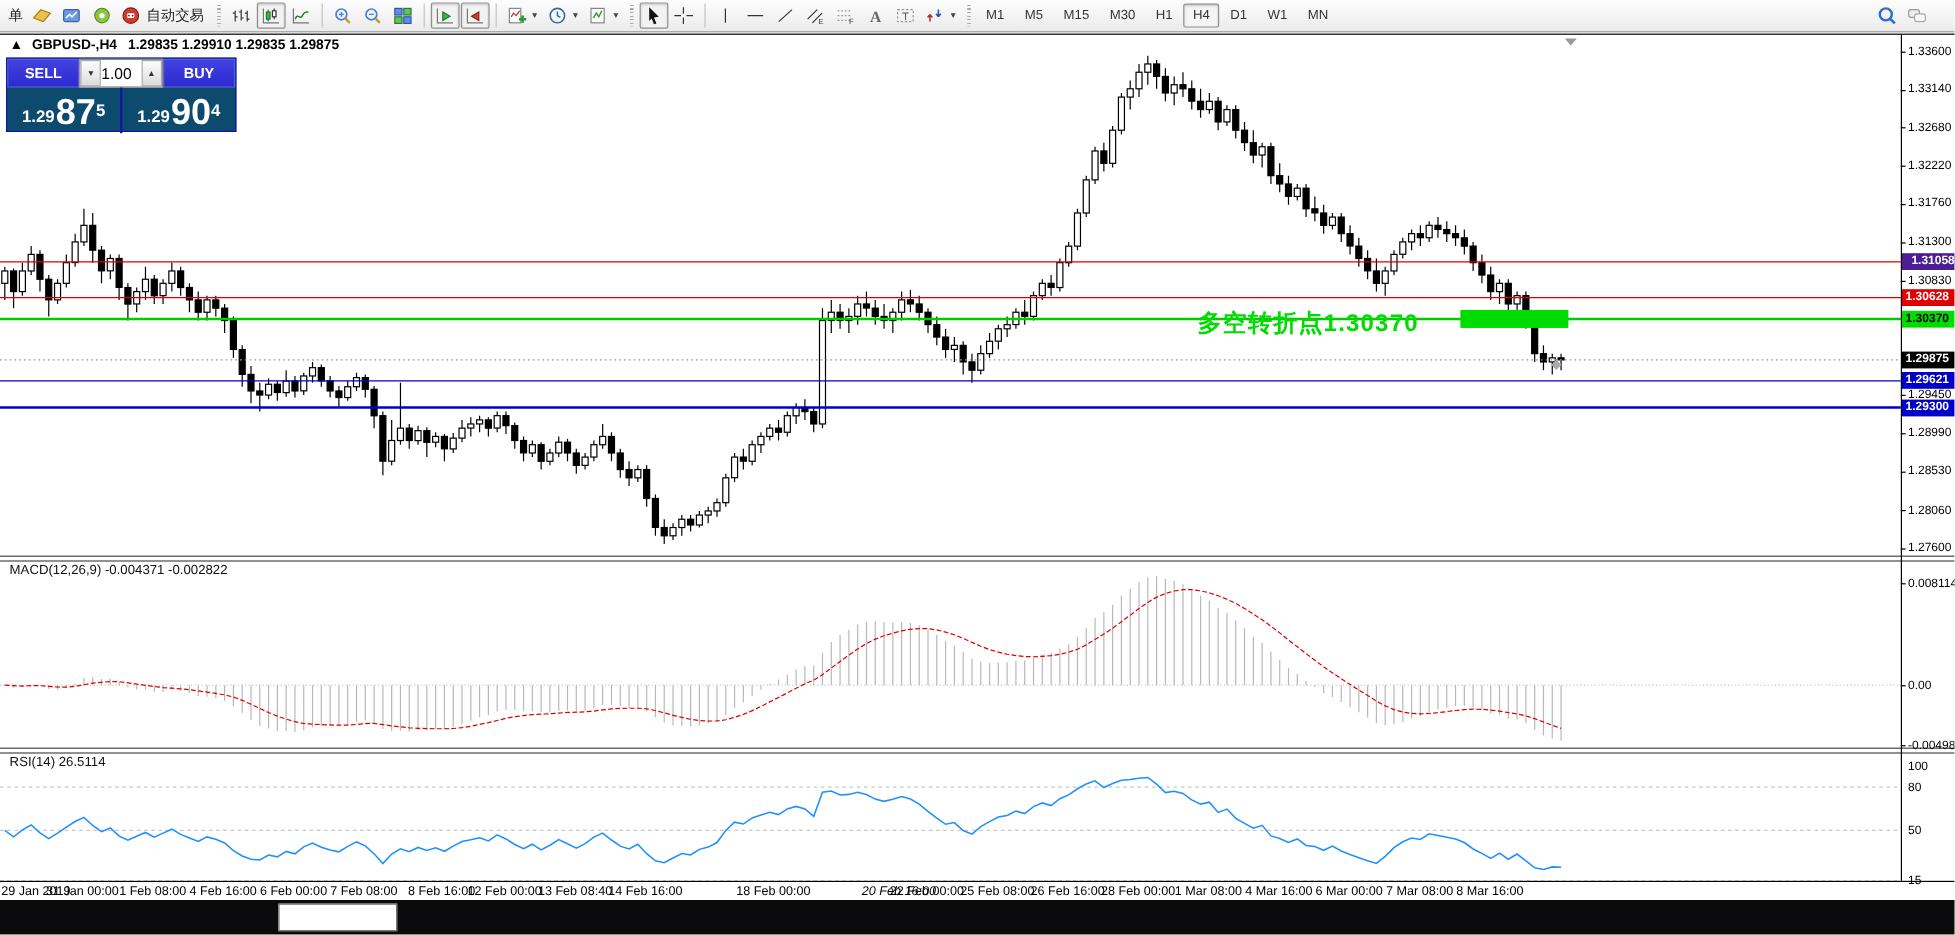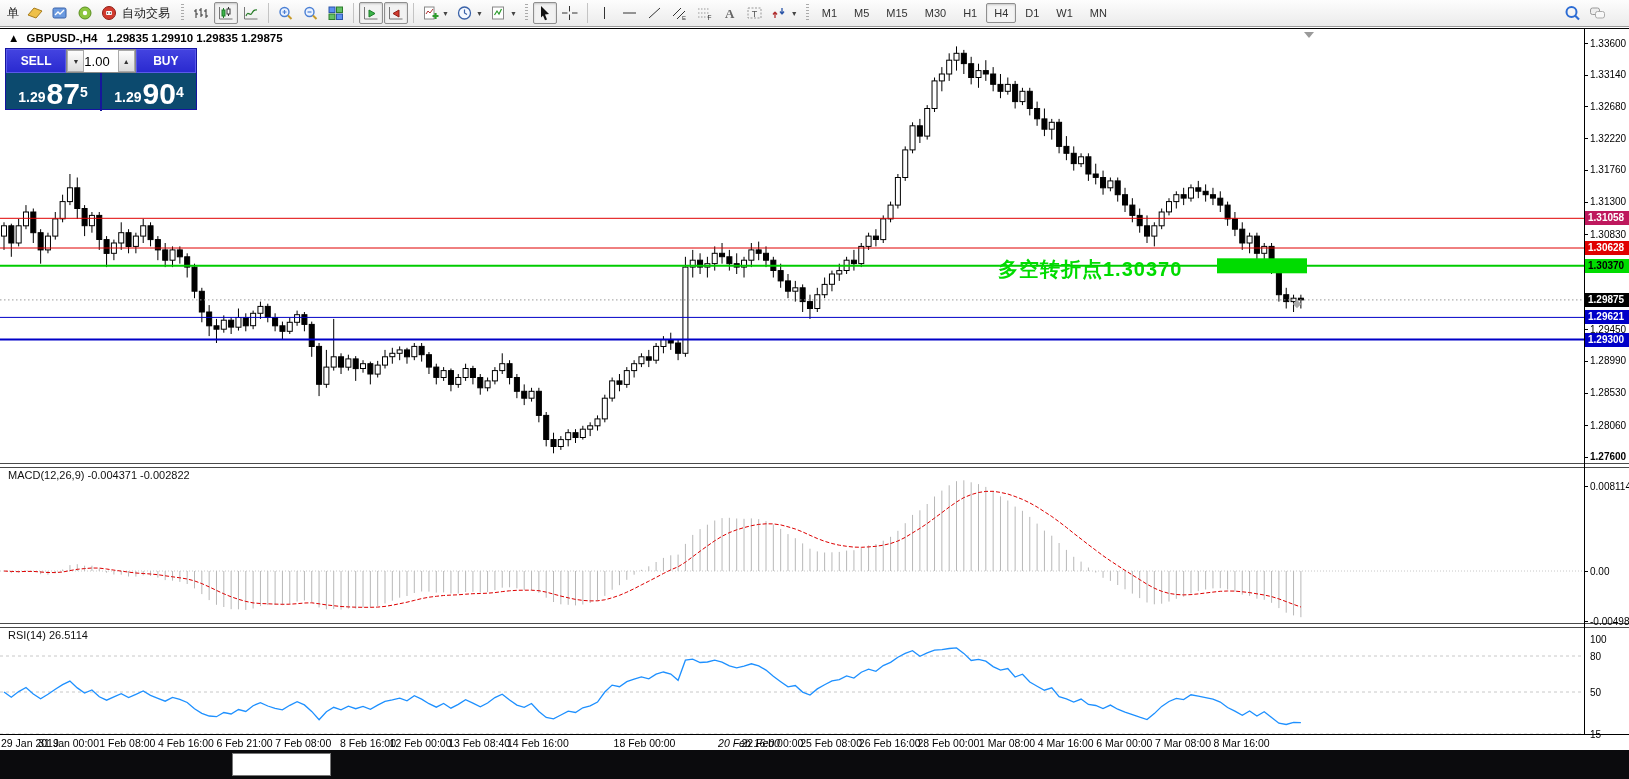--- a/index.html
+++ b/index.html
@@ -875,43 +875,43 @@
         <div class="axtick" style="top: 199.534px;">1.30830</div>
         <div class="axmark" style="top: 205.034px;"></div>
         <div class="axtick" style="top: 294.707px;">1.29450</div>
         <div class="axmark" style="top: 300.207px;"></div>
         <div class="axtick" style="top: 326.431px; text-align: center;">1.28990</div>
         <div class="axmark" style="top: 331.931px;"></div>
         <div class="axtick" style="top: 358.155px;">1.28530</div>
         <div class="axmark" style="top: 363.655px;"></div>
         <div class="axtick" style="top: 390.569px;">1.28060</div>
         <div class="axmark" style="top: 396.069px;"></div>
-        <div class="axtick" style="top: 422.293px; font-weight: bold;">1.27600</div>
+        <div class="axtick" style="top: 422.293px;">1.27600</div>
         <div class="axmark" style="top: 427.793px;"></div>
-        <div class="ptag" style="top: 182.31px; background: #be185d; color: rgb(255, 255, 255);">1.31058</div>
+        <div class="ptag" style="top: 182.31px; background: #4c1d95; color: rgb(255, 255, 255); text-align: right;">1.31058</div>
         <div class="ptag" style="top: 211.966px; background: rgb(224, 0, 0); color: rgb(255, 255, 255);">1.30628</div>
         <div class="ptag" style="top: 229.759px; background: rgb(0, 220, 0); color: rgb(0, 0, 0);">1.30370</div>
         <div class="ptag" style="top: 263.897px; background: rgb(0, 0, 0); color: rgb(255, 255, 255);">1.29875</div>
         <div class="ptag" style="top: 281.414px; background: rgb(0, 0, 200); color: rgb(255, 255, 255);">1.29621</div>
         <div class="ptag" style="top: 303.552px; background: rgb(0, 0, 200); color: rgb(255, 255, 255);">1.29300</div>
         <div class="axtick" style="top: 451.506px;">0.008114</div>
         <div class="axmark" style="top: 457.006px;"></div>
         <div class="axtick" style="top: 536.5px;">0.00</div>
         <div class="axmark" style="top: 542px;"></div>
         <div class="axtick" style="top: 586.5px;">-0.004986</div>
         <div class="axmark" style="top: 592px;"></div>
         <div class="axtick" style="top: 605px;">100</div>
         <div class="axtick" style="top: 621.5px;">80</div>
         <div class="axtick" style="top: 657.5px;">50</div>
         <div class="axtick" style="top: 699.5px;">15</div>
         <div class="dlabel" style="left: 1px; transform: none;">29 Jan 2019</div>
         <div class="dlabel" style="left: 68.65px;">31 Jan 00:00</div>
         <div class="dlabel" style="left: 127.3px;">1 Feb 08:00</div>
         <div class="dlabel" style="left: 185.95px;">4 Feb 16:00</div>
-        <div class="dlabel" style="left: 244.6px;">6 Feb 21:00</div>
+        <div class="dlabel" style="left: 244.6px;">6 Feb 00:00</div>
         <div class="dlabel" style="left: 303.25px;">7 Feb 08:00</div>
         <div class="dlabel" style="left: 368px;">8 Feb 16:00</div>
         <div class="dlabel" style="left: 420.55px;">12 Feb 00:00</div>
         <div class="dlabel" style="left: 479.2px;">13 Feb 08:40</div>
         <div class="dlabel" style="left: 537.85px;">14 Feb 16:00</div>
         <div class="dlabel" style="left: 596.5px; margin-left: 48px;">18 Feb 00:00</div>
         <div class="dlabel" style="left: 655.15px; margin-top: 20px;">19 Feb 08:00</div>
         <div class="dlabel" style="left: 749px; font-style: italic;">20 Feb 16:00</div>
         <div class="dlabel" style="left: 772.45px;">22 Feb 00:00</div>
         <div class="dlabel" style="left: 831.1px;">25 Feb 08:00</div>

